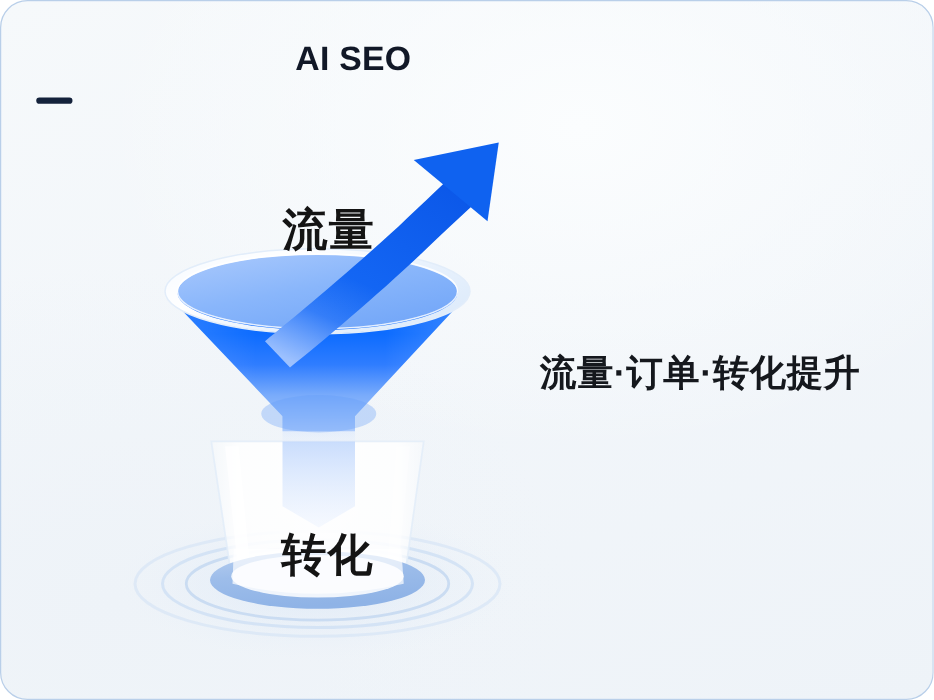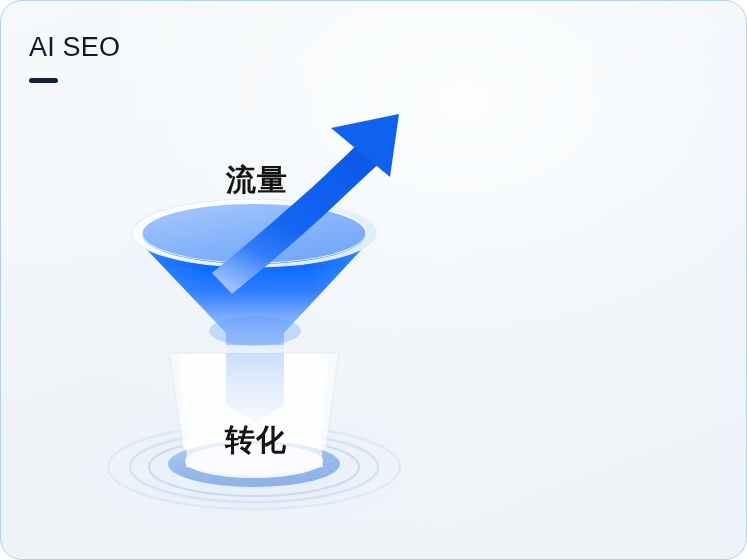--- a/index.html
+++ b/index.html
@@ -28,25 +28,26 @@
 
   
   #brand {
     position: absolute;
     left: 28px;
     top: 33px;
     width: 300px;
   }
   #brand-title {
     font-size: 27px;
-    font-weight: 400;
+    font-weight: 700;
     letter-spacing: 0.2px;
     color: #111827;
     line-height: 1;
     white-space: nowrap;
+    text-align: right;
   }
   #brand-rule {
     margin-top: 17px;
     width: 29px;
     height: 4.5px;
     border-radius: 2.5px;
     background: #14223b;
   }
 
   
@@ -57,21 +58,21 @@
     font-size: 29px;
     font-weight: 700;
     color: #15181d;
     letter-spacing: 0.5px;
     white-space: nowrap;
   }
 
   
   .art-label {
     position: absolute;
-    font-size: 30px;
+    font-size: 36px;
     font-weight: 700;
     color: #141414;
     letter-spacing: 1px;
     white-space: nowrap;
   }
   #label-traffic { left: 225px; top: 159px; }
   #label-convert { left: 224px; top: 419px; }
 
   
   #artwork {
@@ -231,14 +232,15 @@
 
   <div id="brand">
     <div id="brand-title">AI SEO</div>
     <div id="brand-rule"></div>
   </div>
 
   <div class="art-label" id="label-traffic">流量</div>
 
   <div class="art-label" id="label-convert">转化</div>
 
+  <div id="tagline">流量·订单·转化提升</div>
 
 </div>
 
 </body></html>

